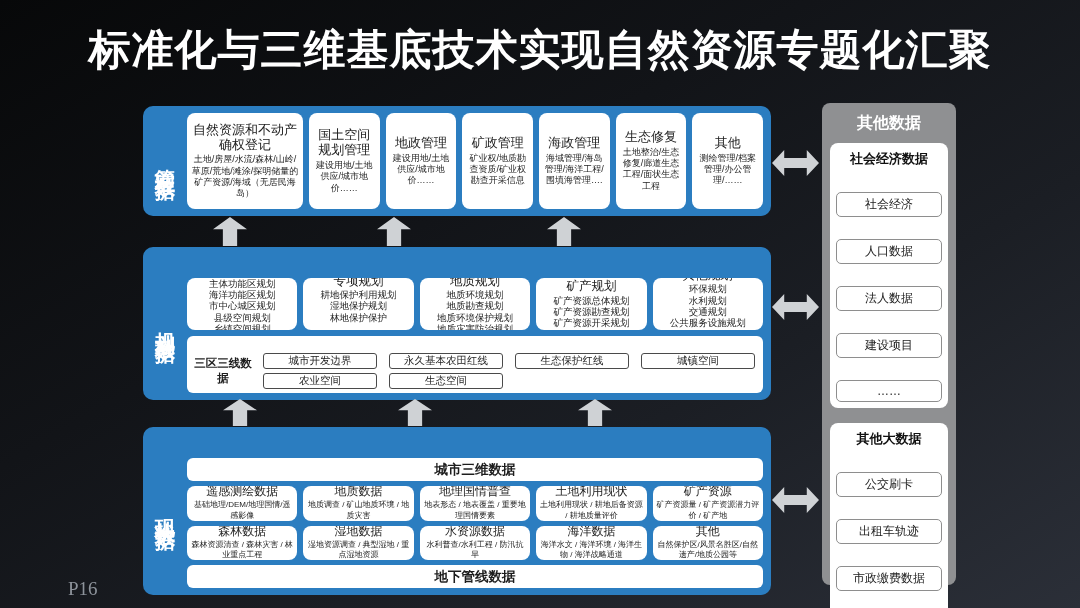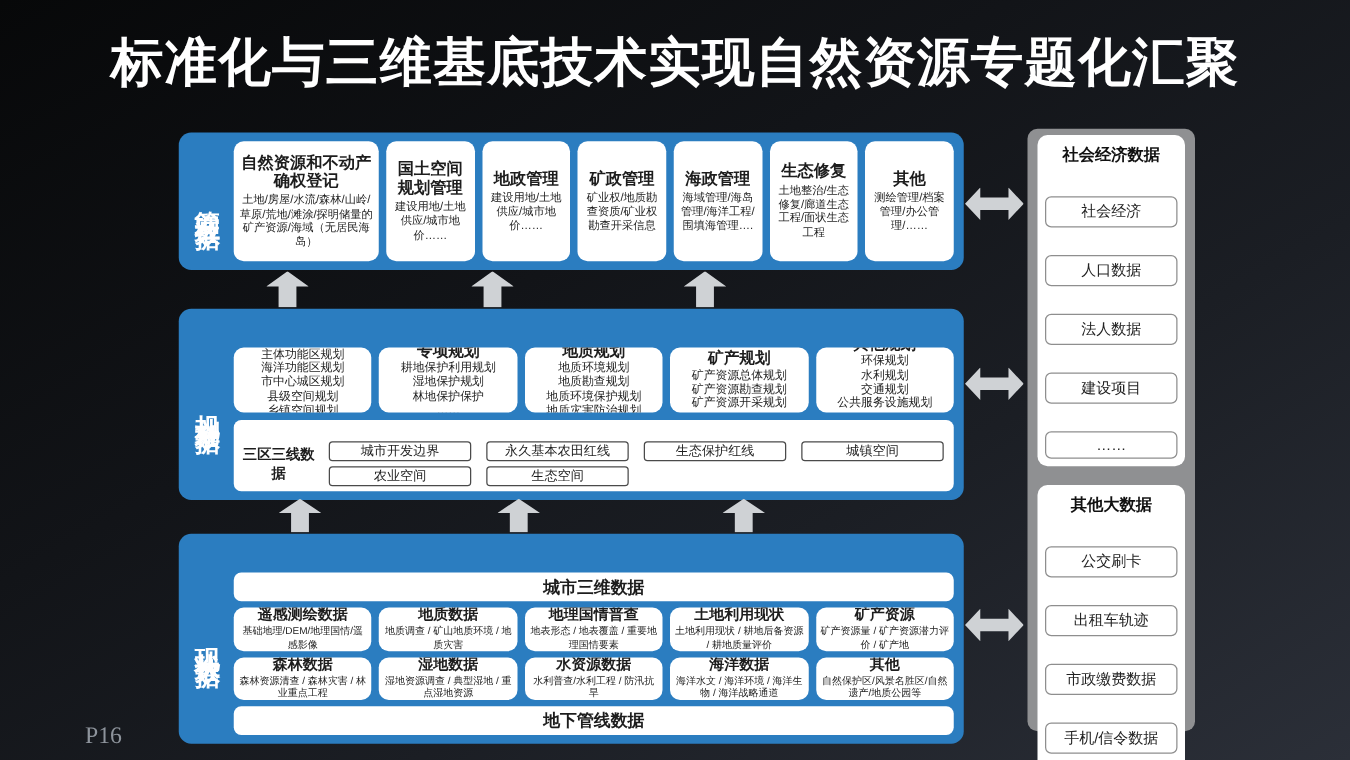--- a/index.html
+++ b/index.html
@@ -20,21 +20,21 @@
 
   .vlabel { flex:0 0 42px; writing-mode:vertical-lr; text-orientation:upright;
     color:#ffffff; font-weight:bold; font-size:20px; letter-spacing:4px;
     display:flex; align-items:center; justify-content:center; }
 
   .boxes { display:flex; gap:6px; flex:1; min-height:0; }
   .wbox { background:#ffffff; border-radius:8px; flex:1; padding:4px 3px;
     text-align:center; display:flex; flex-direction:column; justify-content:center;
     color:#1d1d1d; overflow:hidden; }
   .wbox.first { flex:1.7; }
-  .wtitle { font-weight:bold; font-size:13px; line-height:1.15; margin-bottom:2px; }
+  .wtitle { font-weight:normal; font-size:13px; line-height:1.15; margin-bottom:2px; }
   .wbody { font-size:9px; line-height:1.25; white-space:pre-line; }
 
   .col { flex:1; display:flex; flex-direction:column; gap:6px; min-height:0;margin-top:24px; }
   #plan .wtitle { font-size:12.5px; margin-bottom:1px; }
   #plan .wbody { font-size:9.5px; line-height:1.2; }
 
   .zones { background:#ffffff; border-radius:6px; flex:0 0 46px;
     display:flex; align-items:center; gap:8px; padding:17px 8px 4px 4px; }
   .zlabel { flex:0 0 64px; font-weight:bold; font-size:11.5px; text-align:center; color:#1d1d1d; }
   .zgrid { flex:1; height:100%; display:grid; grid-template-columns:repeat(4,1fr);
@@ -208,20 +208,21 @@
         <div class="wbox">
           <div class="wtitle">其他</div>
           <div class="wbody">自然保护区/风景名胜区/自然遗产/地质公园等</div>
         </div>
       </div>
       <div class="hbar">地下管线数据</div>
     </div>
   </section>
 
   <aside class="right-panel">
+    <div class="rp-title">其他数据</div>
     <div class="card">
       <div class="card-title">社会经济数据</div>
       <div class="pill">社会经济</div>
       <div class="pill">人口数据</div>
       <div class="pill">法人数据</div>
       <div class="pill">建设项目</div>
       <div class="pill">……</div>
     </div>
     <div class="card second">
       <div class="card-title">其他大数据</div>

